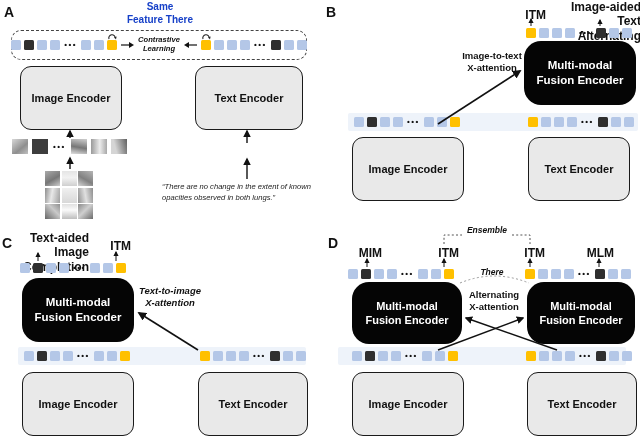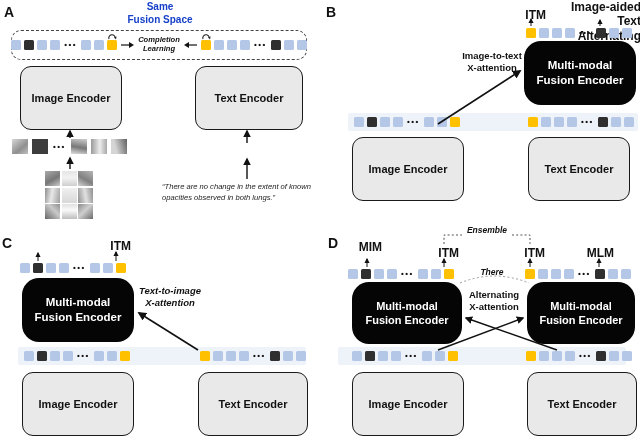--- a/index.html
+++ b/index.html
@@ -52,21 +52,21 @@
 </style>
 </head>
 <body>
 
 <div class="stage">
 
   <div class="panel" style="left:0;top:0;width:320px;height:225px;">
     <div class="panel-letter" style="left:4px;top:4px;">A</div>
     <div class="title" style="left:80px;top:1px;width:160px;">
       <div>Same</div>
-      <div>Fusion Space</div>
+      <div>Feature There</div>
     </div>
     <div class="dashbox" style="left:11px;top:30px;width:296px;height:30px;">
       <span class="trow">
           <span class="tok b"></span>
           <span class="tok d"></span>
           <span class="tok b"></span>
           <span class="tok b"></span>
           <span class="dots">•••</span>
           <span class="tok b"></span>
           <span class="tok b"></span>
@@ -75,21 +75,21 @@
               <path d="M2 7 A3.2 3.2 0 1 1 8.2 6.2" fill="none" stroke="#222" stroke-width="1.1"></path>
               <path d="M9.6 4.6 L7.2 5.2 L9 7.4 Z" fill="#222"></path>
             </svg>
           </span>
         </span>
       <svg class="arricon" width="13" height="8">
         <line x1="0" y1="4" x2="9" y2="4" stroke="#111" stroke-width="1.2"></line>
           <path d="M8 1 L13 4 L8 7 Z" fill="#111"></path>
       </svg>
       <span class="clabel">
-        <span style="display:block">Completion</span>
+        <span style="display:block">Contrastive</span>
         <span style="display:block">Learning</span>
       </span>
       <svg class="arricon" width="13" height="8">
         <line x1="4" y1="4" x2="13" y2="4" stroke="#111" stroke-width="1.2"></line>
           <path d="M5 1 L0 4 L5 7 Z" fill="#111"></path>
       </svg>
       <span class="trow">
           <span class="tok y">
             <svg class="loopsvg" width="10" height="8" viewBox="0 0 10 8">
               <path d="M2 7 A3.2 3.2 0 1 1 8.2 6.2" fill="none" stroke="#222" stroke-width="1.1"></path>
@@ -196,20 +196,24 @@
         </marker>
       </defs>
       <line x1="211" y1="26" x2="211" y2="19" stroke="#111" stroke-width="1" marker-end="url(#arr-b)"></line>
       <line x1="280" y1="26" x2="280" y2="20" stroke="#111" stroke-width="1" marker-end="url(#arr-b)"></line>
       <line x1="118" y1="124" x2="200" y2="71" stroke="#111" stroke-width="1.6" marker-end="url(#arr-b)"></line>
     </svg>
   </div>
 
   <div class="panel" style="left:0;top:225px;width:320px;height:214px;">
     <div class="panel-letter" style="left:2px;top:10px;">C</div>
+    <div class="headlbl" style="left:3px;top:6px;width:86px;">
+      <div>Text-aided</div>
+      <div>Image Completion</div>
+    </div>
     <div class="headlbl" style="left:101px;top:14px;width:30px;">ITM</div>
     <div class="trow pos" style="left:20px;top:38px;">
         <span class="tok b"></span>
         <span class="tok d"></span>
         <span class="tok b"></span>
         <span class="tok b"></span>
         <span class="dots">•••</span>
         <span class="tok b"></span>
         <span class="tok b"></span>
         <span class="tok y"></span>
@@ -254,21 +258,21 @@
       </defs>
       <line x1="38" y1="36" x2="38" y2="28" stroke="#111" stroke-width="1" marker-end="url(#arr-c)"></line>
       <line x1="116" y1="36" x2="116" y2="27" stroke="#111" stroke-width="1" marker-end="url(#arr-c)"></line>
       <line x1="198" y1="125" x2="139" y2="88" stroke="#111" stroke-width="1.6" marker-end="url(#arr-c)"></line>
     </svg>
   </div>
 
   <div class="panel" style="left:320px;top:225px;width:320px;height:214px;">
     <div class="panel-letter" style="left:8px;top:10px;">D</div>
     <div class="itallbl" style="left:134px;top:0px;width:66px;">Ensemble</div>
-    <div class="headlbl" style="left:32px;top:15px;width:30px;">MIM</div>
+    <div class="headlbl" style="left:32px;top:21px;width:30px;">MIM</div>
     <div class="headlbl" style="left:109px;top:21px;width:30px;">ITM</div>
     <div class="headlbl" style="left:195px;top:21px;width:30px;">ITM</div>
     <div class="headlbl" style="left:264px;top:21px;width:30px;">MLM</div>
     <div class="trow pos" style="left:28px;top:44px;">
         <span class="tok b"></span>
         <span class="tok d"></span>
         <span class="tok b"></span>
         <span class="tok b"></span>
         <span class="dots">•••</span>
         <span class="tok b"></span>

